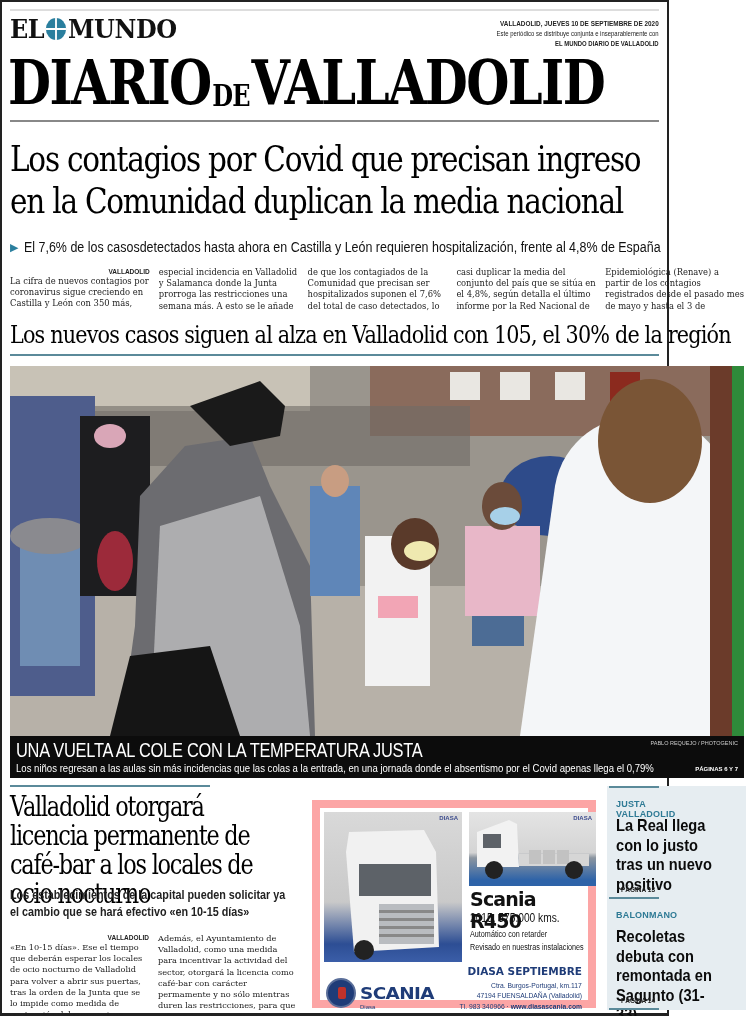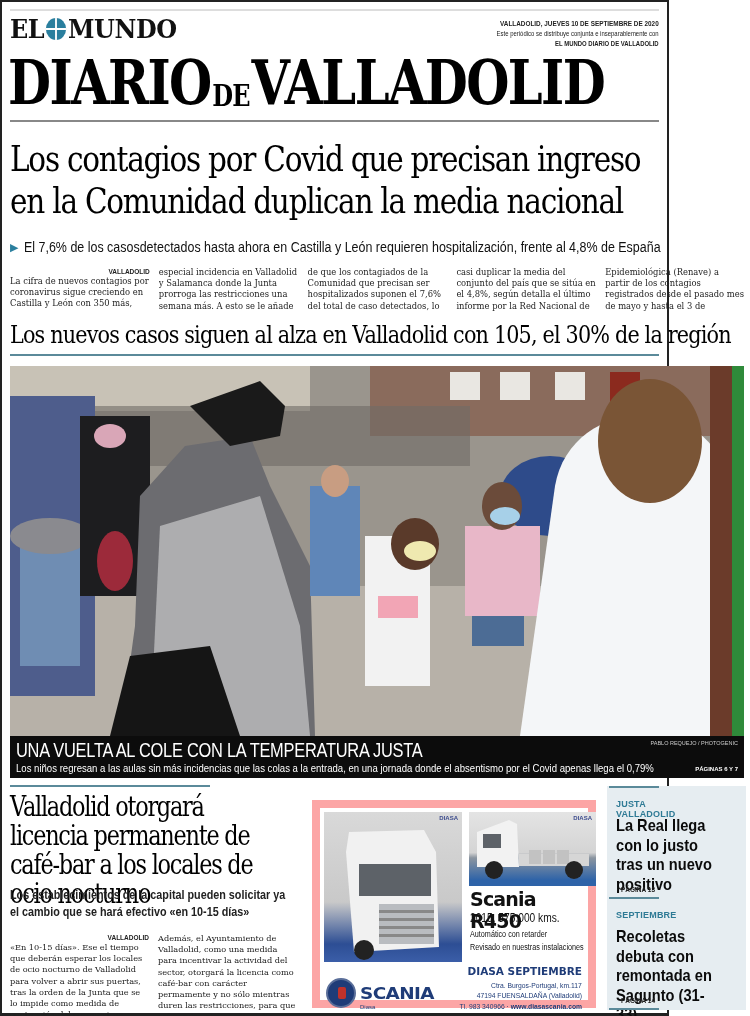--- a/index.html
+++ b/index.html
@@ -222,17 +222,17 @@
     </div>
     <div class="scania-sub">Diasa</div>
   </div>
 
   <div class="side"></div>
   <div class="side-rule" style="top:784px;"></div>
   <div class="side-kicker" style="top:797px;">JUSTA VALLADOLID</div>
   <div class="side-head" style="top:814px;">La Real llega con lo justo tras un nuevo positivo</div>
   <div class="side-page" style="top:884px;">PÁGINA 13</div>
   <div class="side-rule" style="top:895px;"></div>
-  <div class="side-kicker" style="top:908px;">SEPTIEMBRE</div>
+  <div class="side-kicker" style="top:908px;">BALONMANO</div>
   <div class="side-head" style="top:925px;">Recoletas debuta con remontada en Sagunto (31-33)</div>
   <div class="side-page" style="top:995px;">PÁGINA 14</div>
   <div class="side-rule" style="top:1006px;"></div>
 </div>
 
 </body></html>

